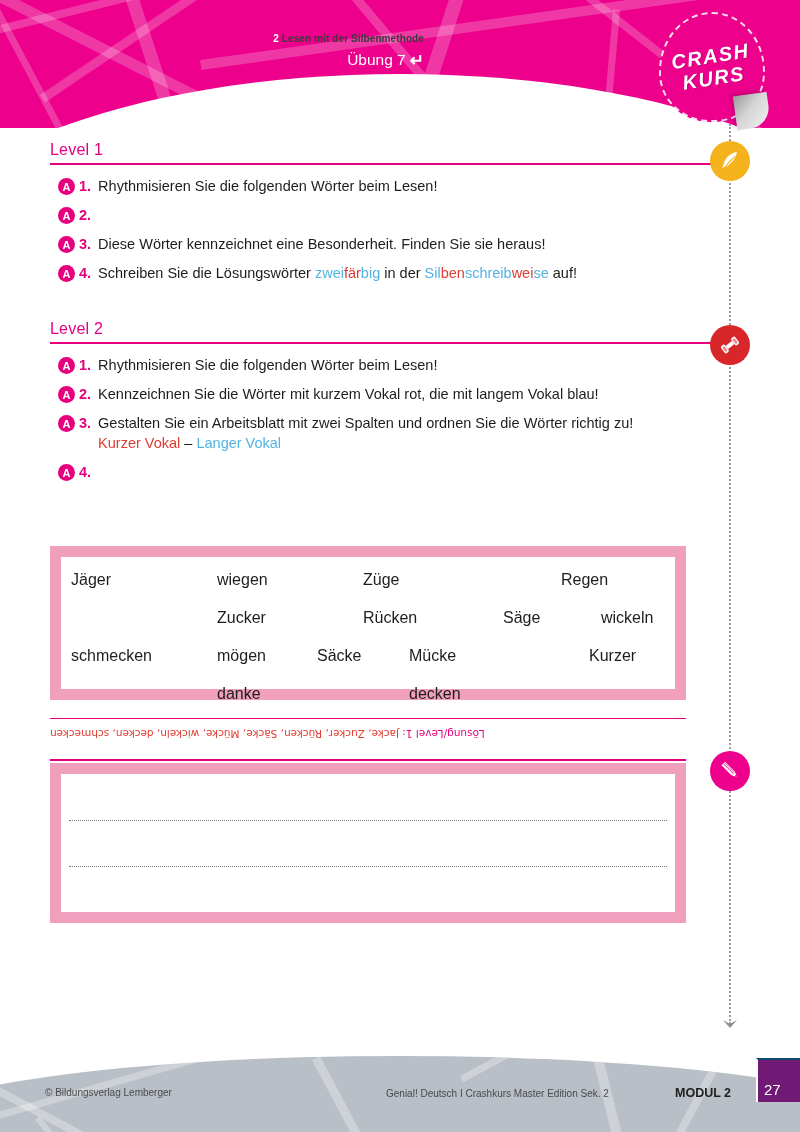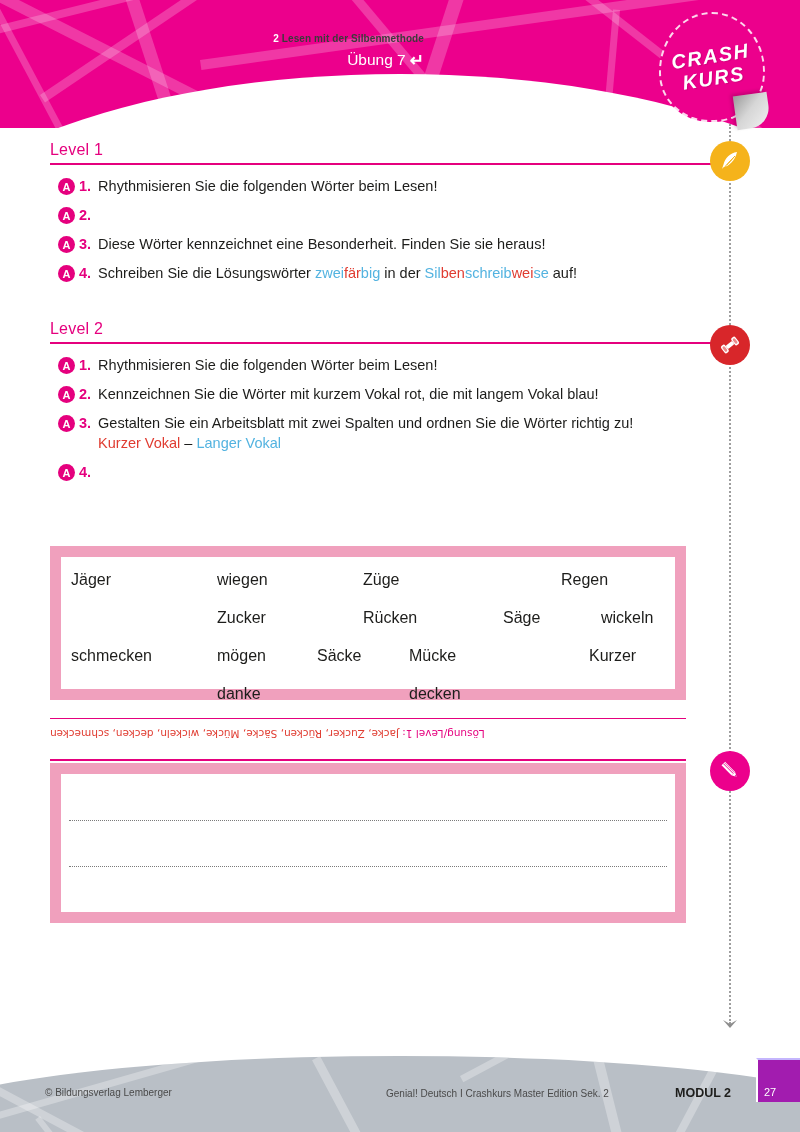--- a/index.html
+++ b/index.html
@@ -201,22 +201,22 @@
     position:absolute; left:45px; top:1087px; font-size:10px; color:#4a4a4a;
   }
   .footer-center {
     position:absolute; left:386px; top:1088px; font-size:10px; color:#4a4a4a;
   }
   .footer-modul {
     position:absolute; left:675px; top:1086px; font-size:12.5px; font-weight:bold; color:#1d1d1b;
   }
   .page-badge {
     position:absolute; left:756px; top:1058px; width:44px; height:44px;
-    background:#a21caf; border-top:2px solid #c4b5fd; border-left:2px solid #ffffff;
-    color:#ffffff; font-size:11px;
+    background:#701a75; border-top:2px solid #0c4a6e; border-left:2px solid #ffffff;
+    color:#ffffff; font-size:15px;
     display:flex; align-items:flex-end; padding:0 0 4px 6px;
   }
 </style>
 </head>
 <body>
 
 <div class="header">
   <div class="ribbon r1"></div>
   <div class="ribbon r2"></div>
   <div class="ribbon r3"></div>

